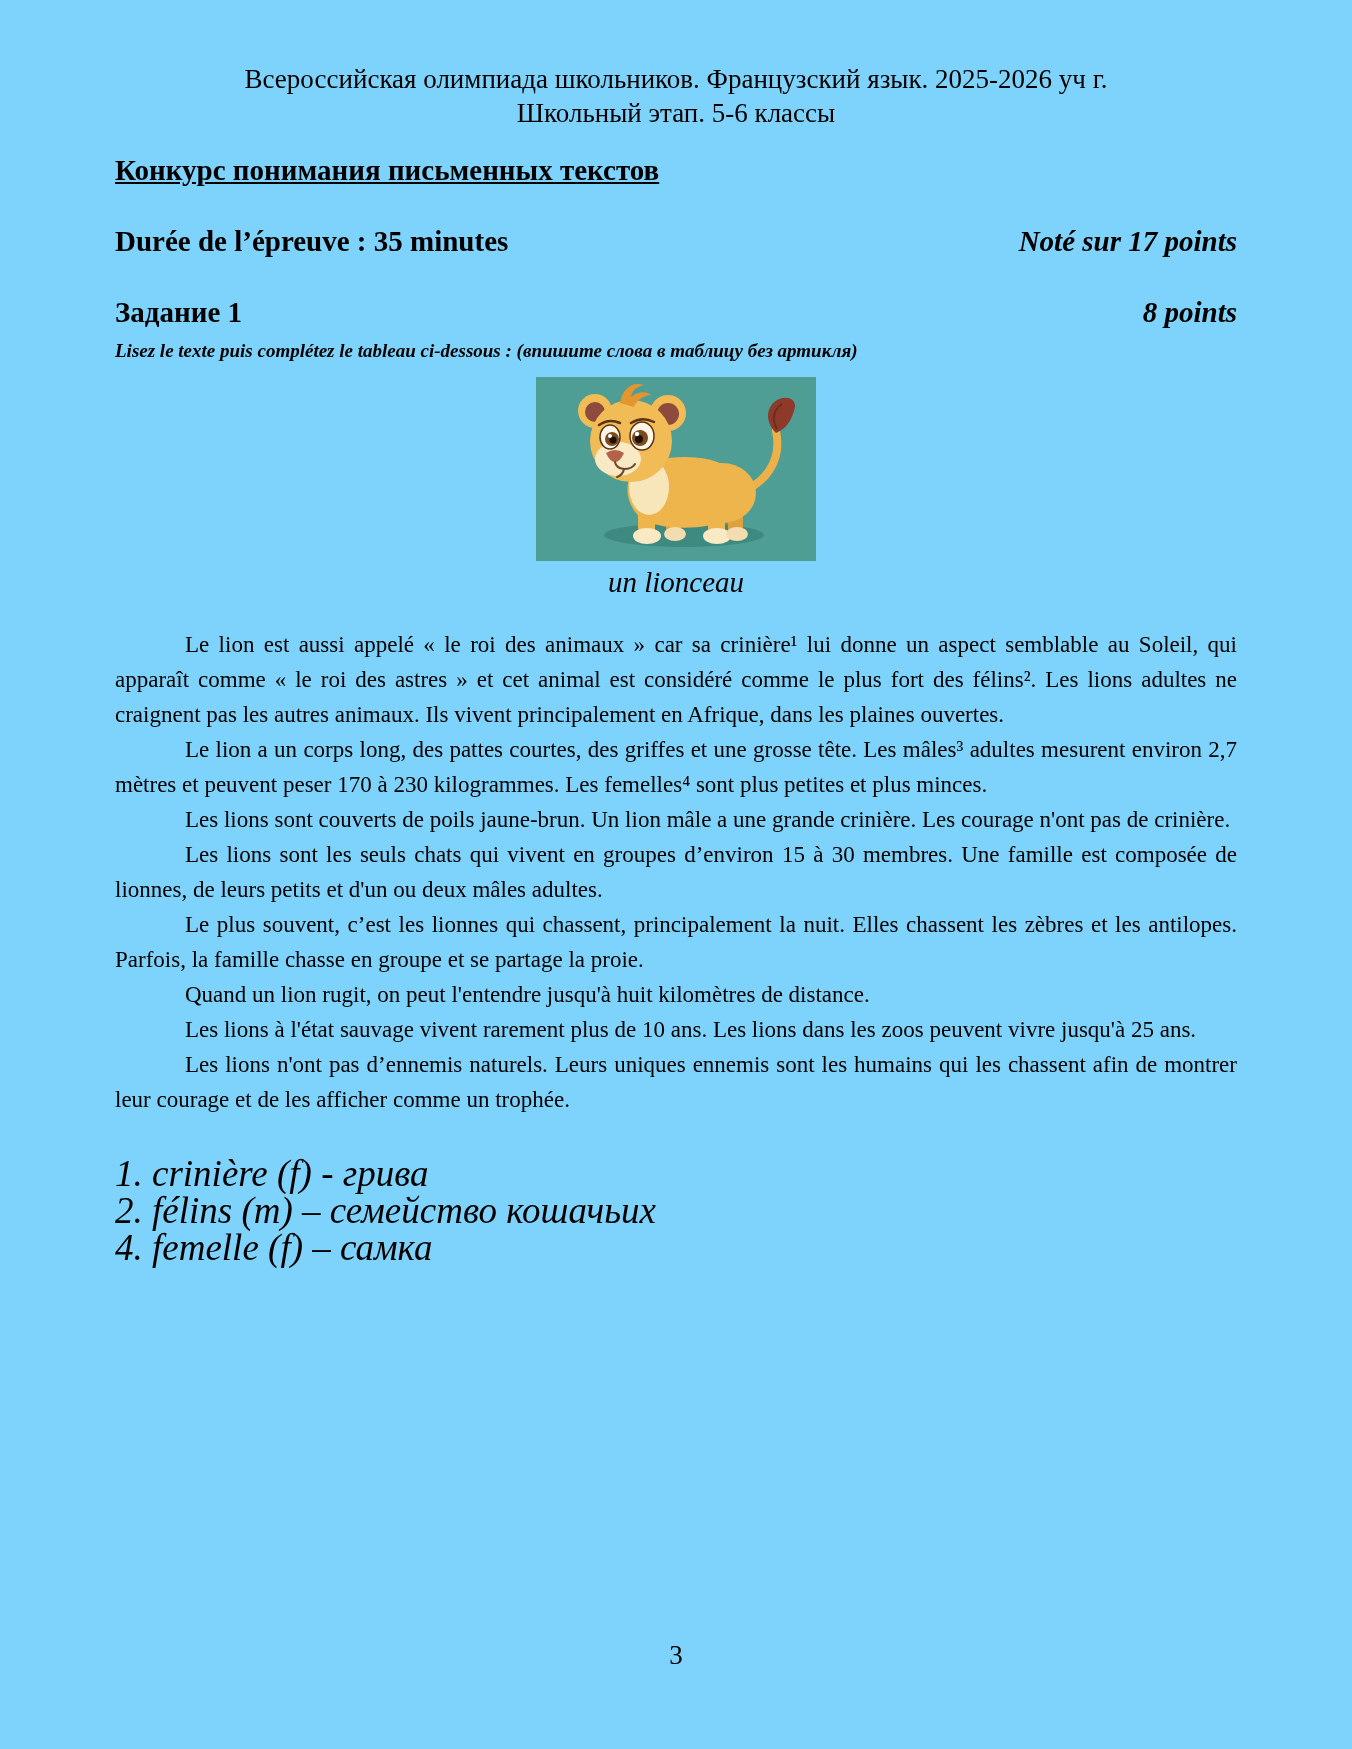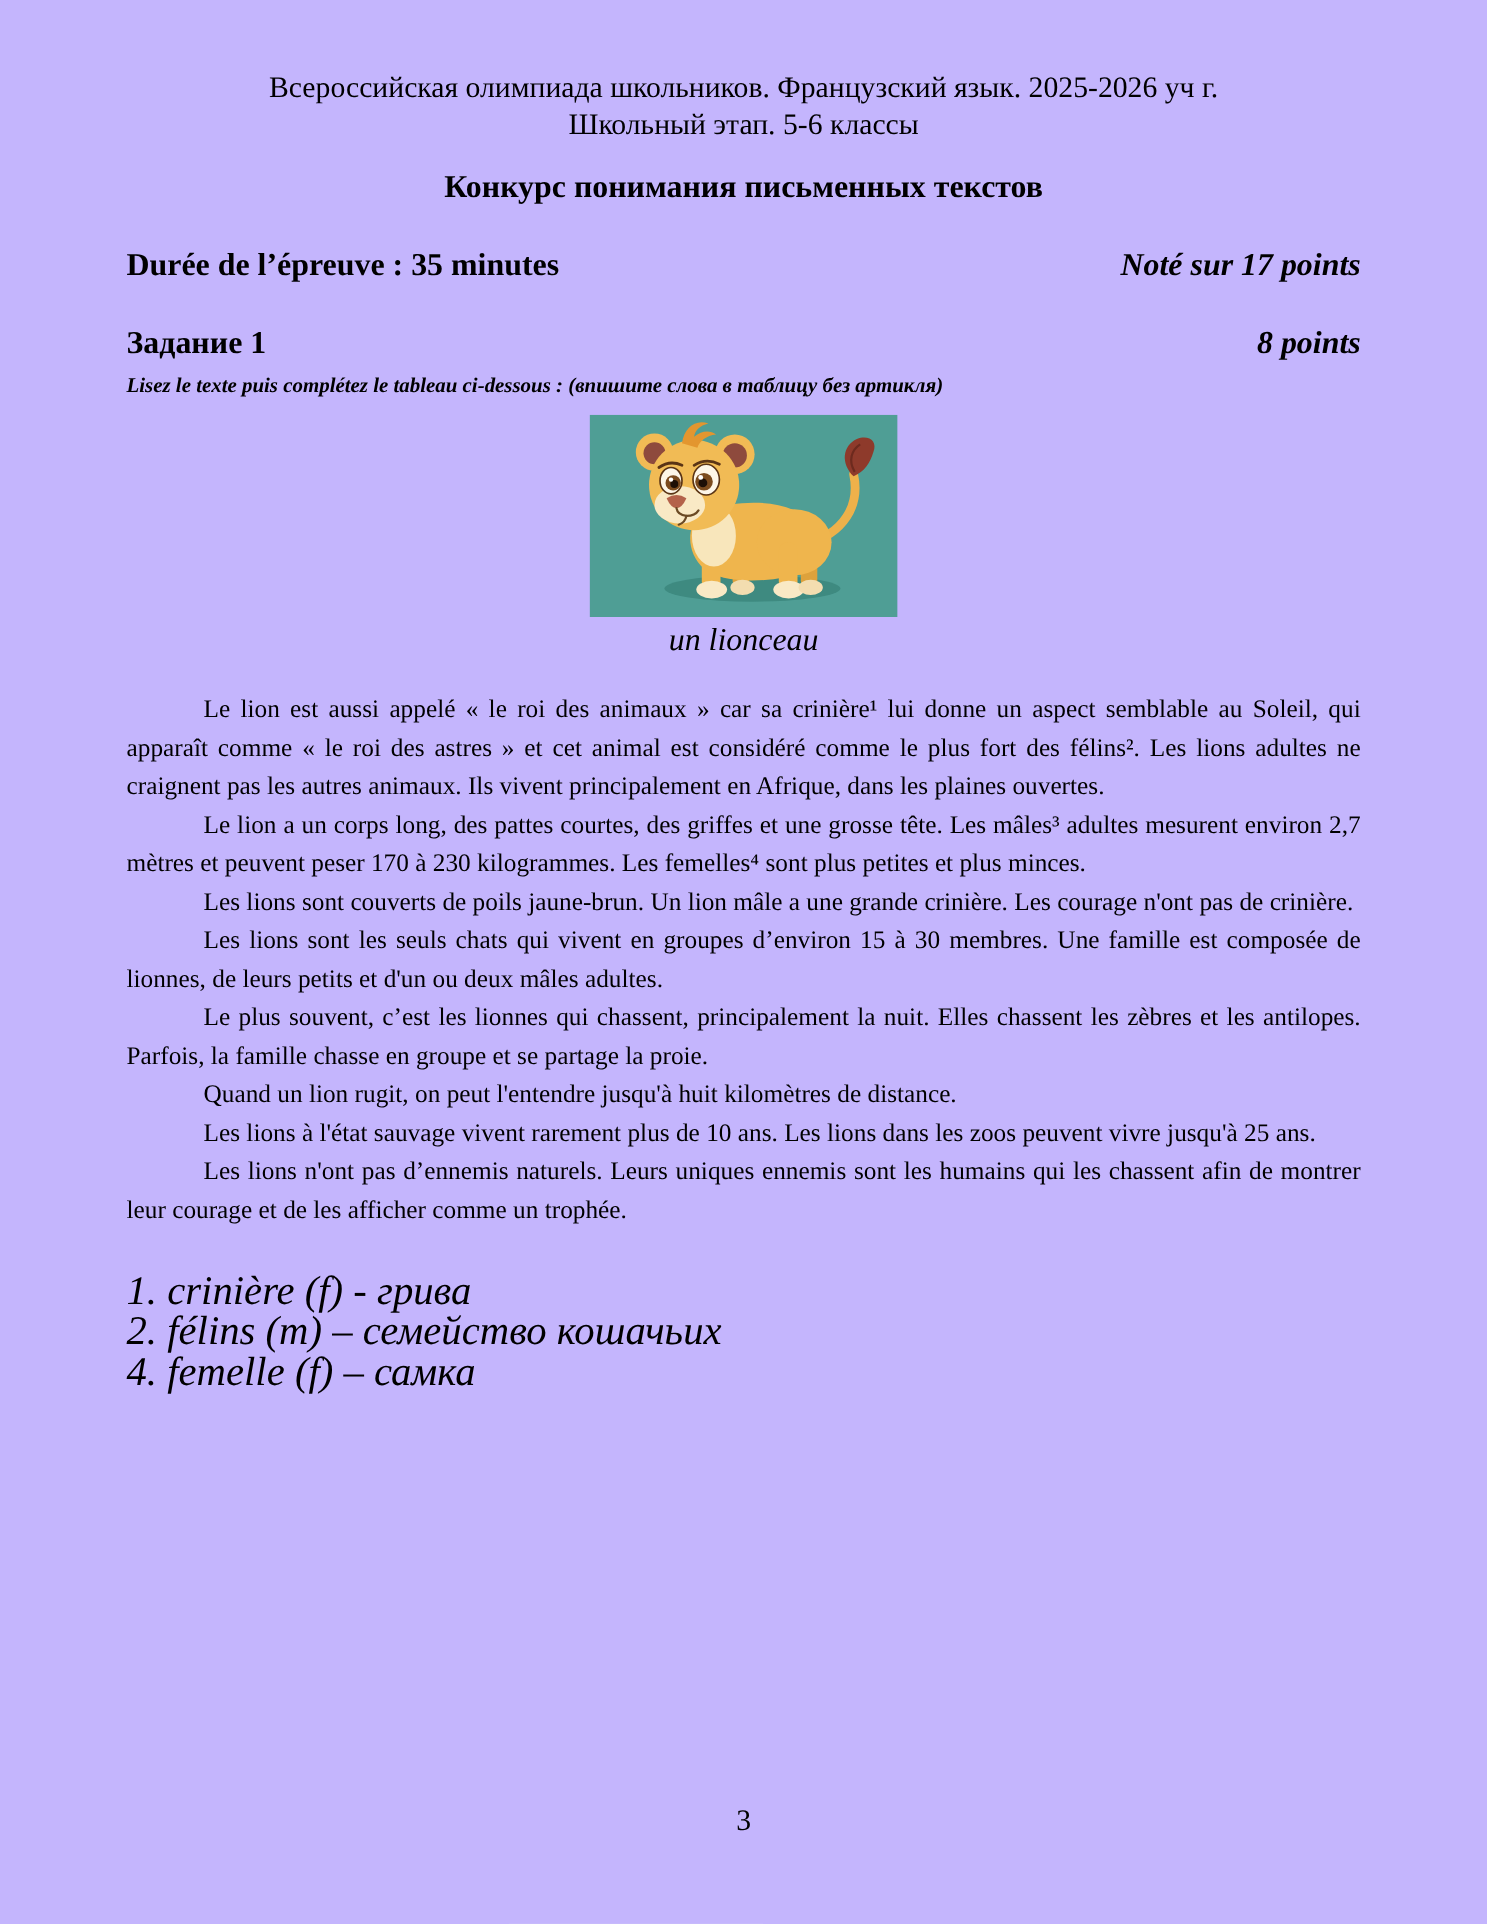--- a/index.html
+++ b/index.html
@@ -1,32 +1,33 @@
 <!DOCTYPE html>
 <html><head>
 <meta charset="utf-8">
 <style>
   * { margin: 0; padding: 0; box-sizing: border-box; }
   html, body { background: #e8e8e8; }
   .page {
     width: 1352px;
     height: 1749px;
     margin: 0 auto;
-    background: #c4b5fd;
+    background: #7dd3fc;
     color: #000;
     font-family: "Liberation Serif", serif;
     padding: 62px 115px 0 115px;
     position: relative;
     overflow: hidden;
   }
   .doc-header { text-align: center; font-size: 27px; line-height: 34px; }
   .doc-title {
-    text-align: center;
+    text-align: left;
     font-size: 29px;
     font-weight: bold;
+    text-decoration: underline;
     margin-top: 24px;
   }
   .row { display: flex; justify-content: space-between; align-items: baseline; font-size: 29px; }
   .meta-row { margin-top: 38px; }
   .task-row { margin-top: 38px; gap: 28px; }
   .b  { font-weight: bold; }
   .bi { font-weight: bold; font-style: italic; }
   .instruction {
     font-weight: bold;
     font-style: italic;

